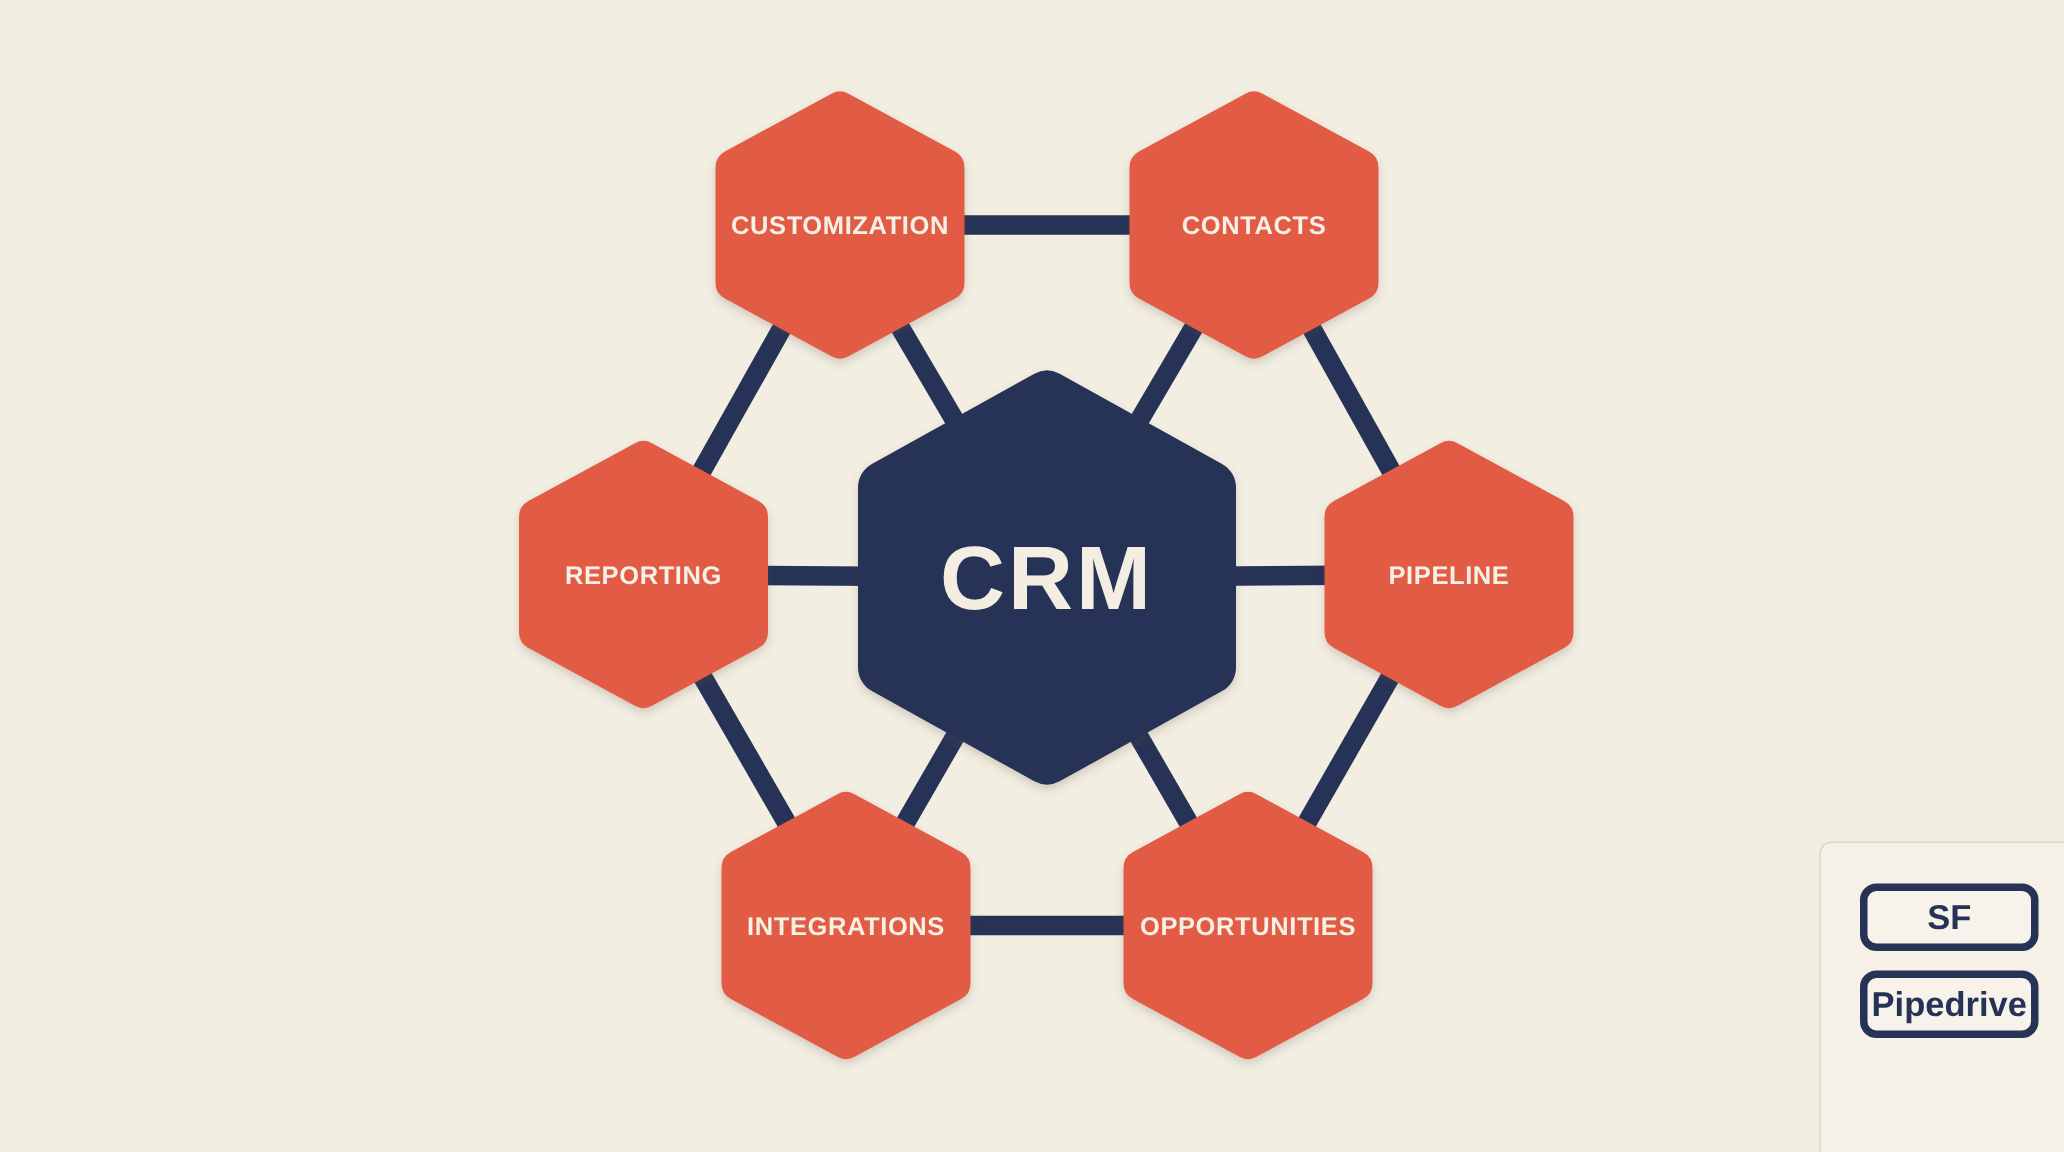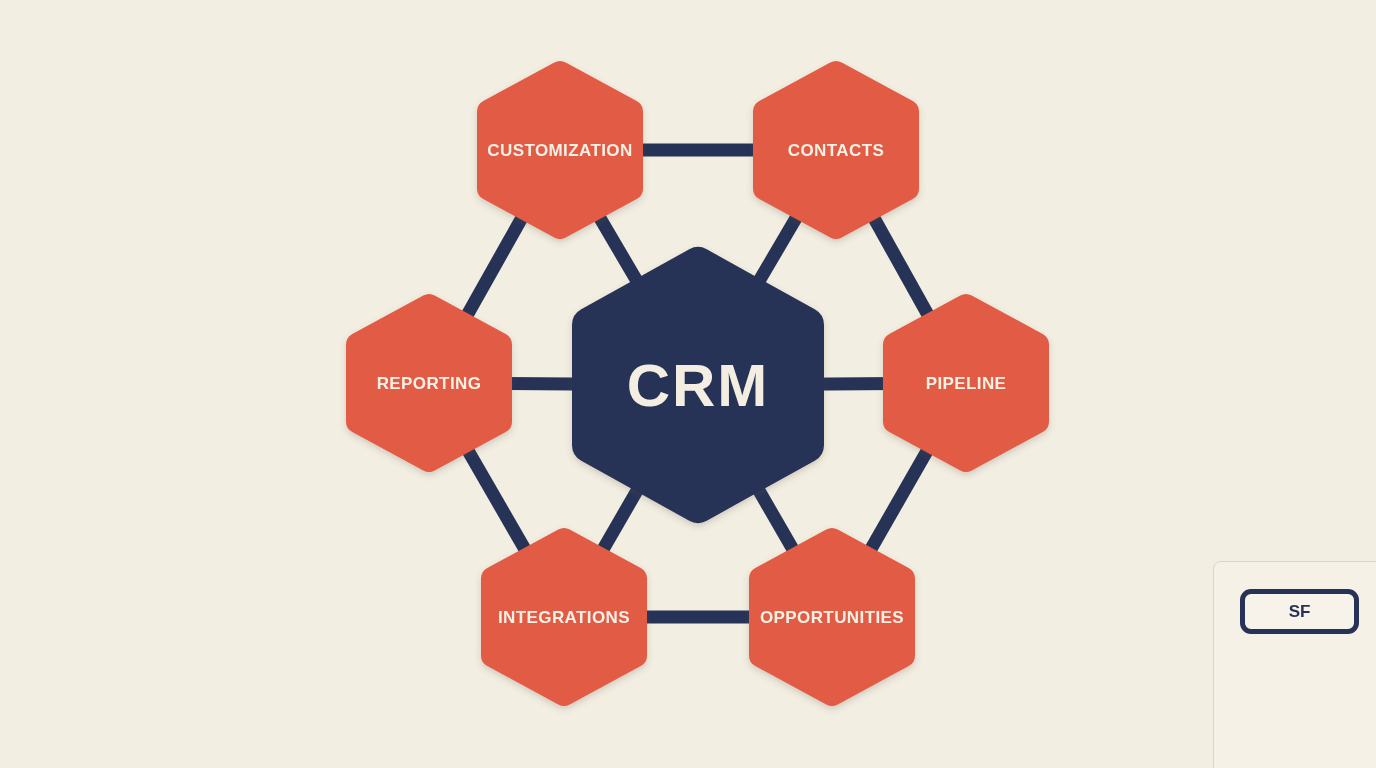--- a/index.html
+++ b/index.html
@@ -64,21 +64,21 @@
   .legend-button {
     width: 119px;
     height: 45px;
     box-sizing: border-box;
     background: #F7F3EA;
     border: 5px solid #263357;
     border-radius: 11px;
     color: #263357;
     font-family: "Liberation Sans", sans-serif;
     font-weight: bold;
-    font-size: 17px;
+    font-size: 23px;
     display: flex;
     align-items: center;
     justify-content: center;
     cursor: pointer;
     padding: 0;
   }
 </style>
 </head>
 <body>
 
@@ -128,14 +128,15 @@
         <text x="419" y="389" text-anchor="middle" class="hex-label">REPORTING</text>
       </g>
       <g>
         <polygon points="688,265 796,325 796,445 688,505 580,445 580,325" fill="#263357" stroke="#263357" stroke-width="36" stroke-linejoin="round" filter="url(#hexShadow)"></polygon>
         <text x="688" y="406" text-anchor="middle" class="hex-label-center">CRM</text>
       </g>
     </svg>
 
   <div class="legend-panel">
     <button class="legend-button">SF</button>
+    <button class="legend-button">Pipedrive</button>
   </div>
 </div>
 
 </body></html>

